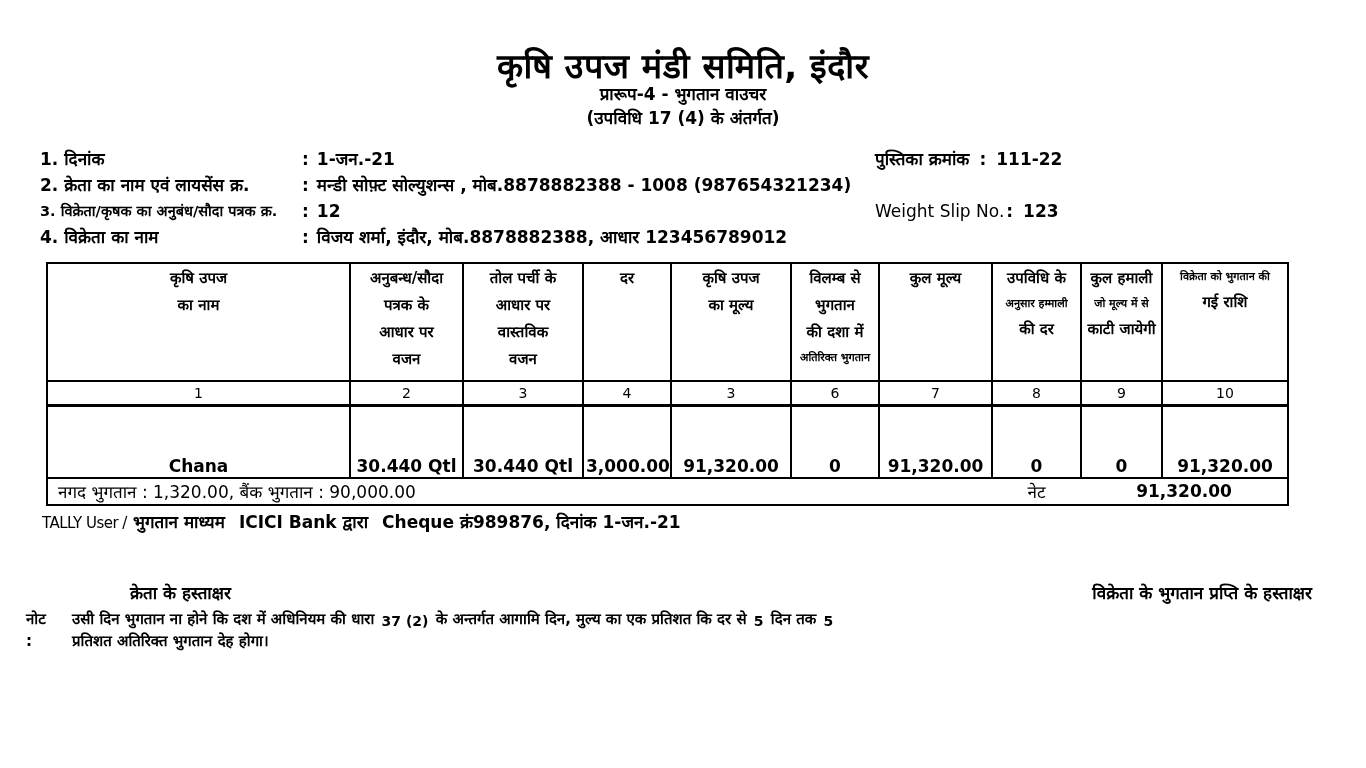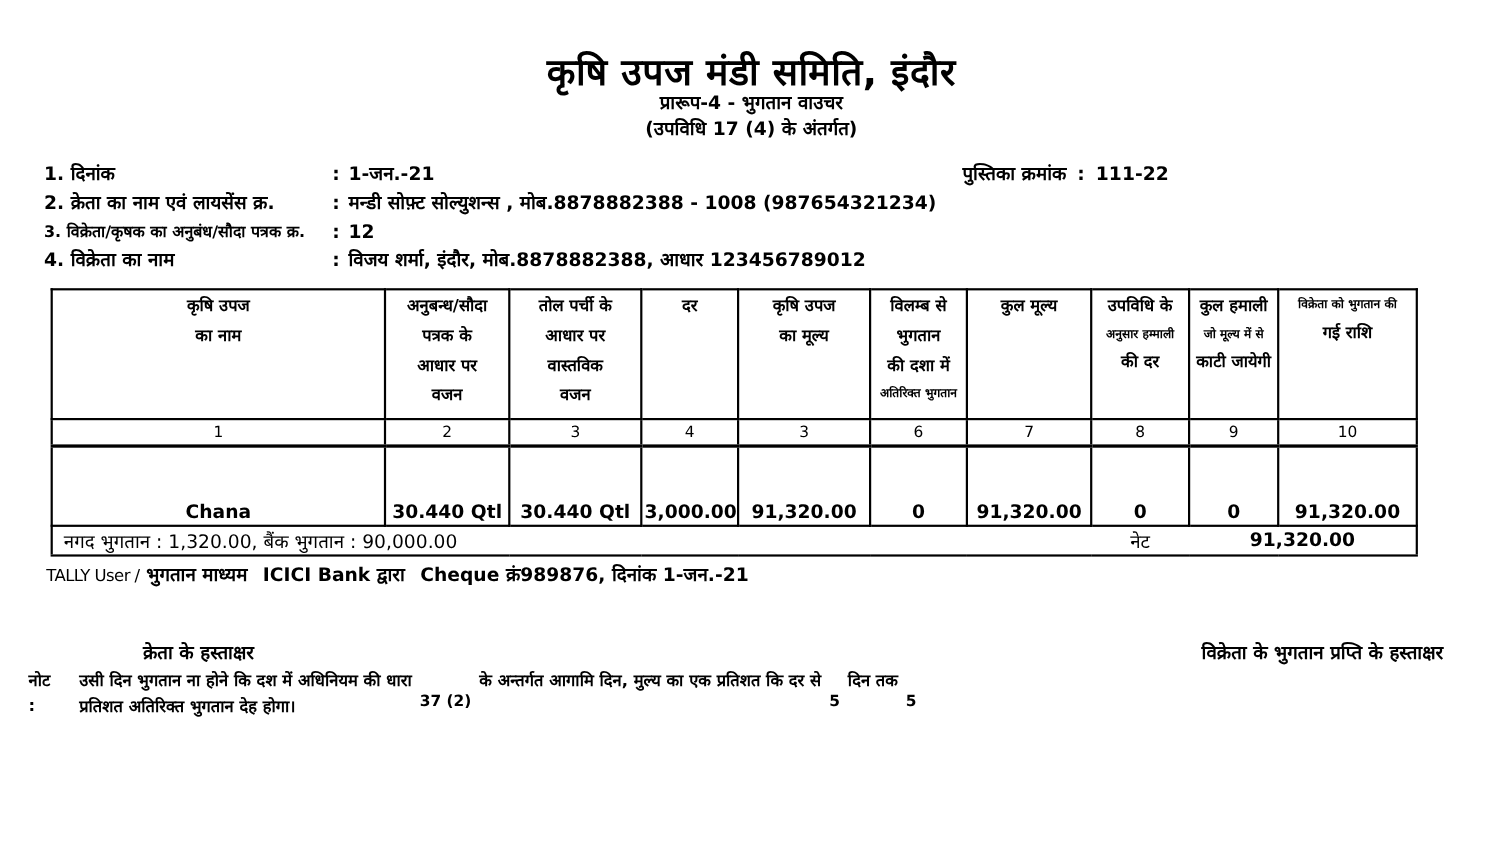--- a/index.html
+++ b/index.html
@@ -54,21 +54,21 @@
   
   .sigrow { display:flex; justify-content:space-between; margin-top:48px;
             font-size:17px; font-weight:bold; }
   .sig-left { margin-left:90px; }
   .sig-right { margin-right:14px; }
 
   
   .note { display:flex; margin:4px 0 0 -14px; font-size:15px; font-weight:bold; line-height:22px; }
   .note-label { width:46px; white-space:pre-line; flex:none; }
   .note-text { flex:1; }
-  .nsub { position:relative; top:18px; font-size:14px; padding:0 2px; }
+  .nsub { position:relative; top:2px; font-size:14px; padding:0 2px; }
 </style>
 </head>
 <body>
 
 <div class="page">
   <div class="content">
 
     <div class="title">कृषि उपज मंडी समिति, इंदौर</div>
     <div class="subtitle">प्रारूप-4  -  भुगतान वाउचर</div>
     <div class="subtitle">(उपविधि 17 (4) के अंतर्गत)</div>
@@ -81,20 +81,23 @@
           <span class="rlabel">पुस्तिका क्रमांक</span><span class="colon">:</span><span class="ival">111-22</span>
         </span>
       </div>
 
       <div class="iline">
         <span class="ilabel">2. क्रेता का नाम एवं लायसेंस क्र.</span><span class="colon">:</span><span class="ival">मन्डी सोफ़्ट सोल्युशन्स , मोब.8878882388  -  1008 (987654321234)</span>
       </div>
 
       <div class="iline">
         <span class="ilabel cond">3. विक्रेता/कृषक का अनुबंध/सौदा पत्रक क्र.</span><span class="colon">:</span><span class="ival">12</span>
+        <span class="rfield">
+          <span class="rlabel latin">Weight Slip No.</span><span class="colon" style="margin-left:2px">:</span><span class="ival">123</span>
+        </span>
       </div>
 
       <div class="iline">
         <span class="ilabel">4. विक्रेता का नाम</span><span class="colon">:</span><span class="ival">विजय शर्मा, इंदौर, मोब.8878882388, आधार 123456789012</span>
       </div>
 
     </div>
 
     <table class="voucher">
       <colgroup>

